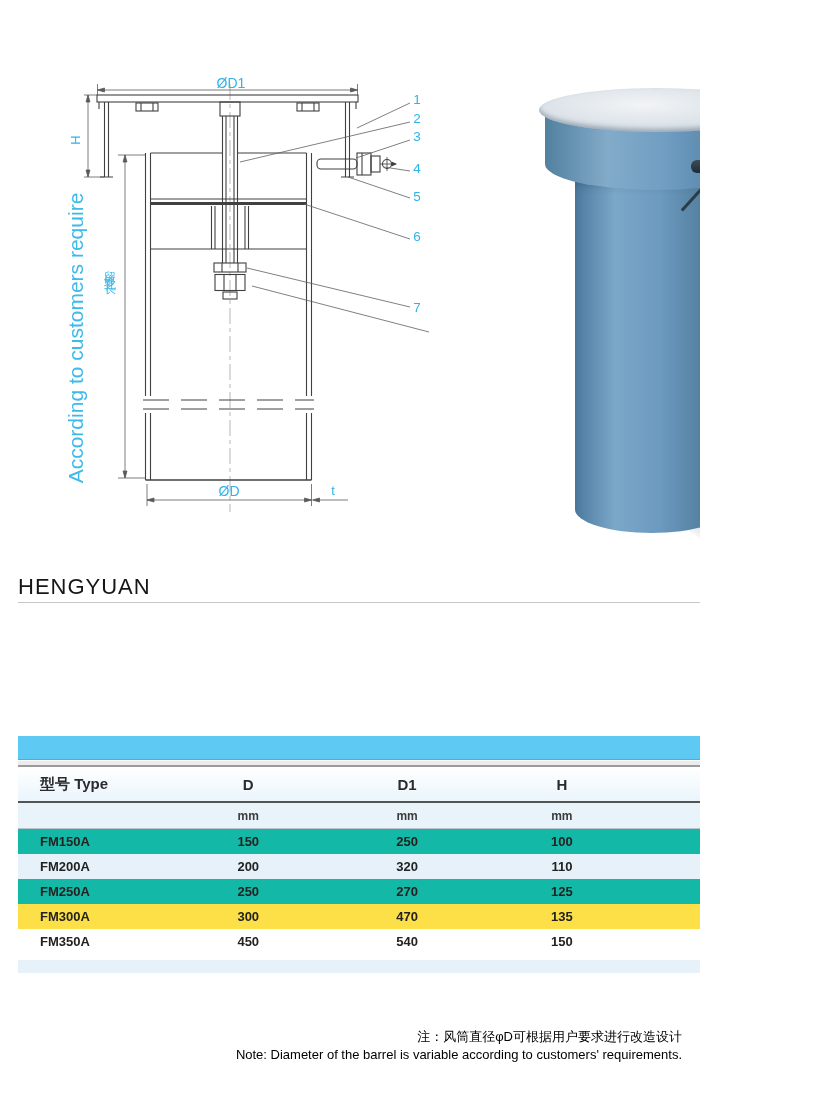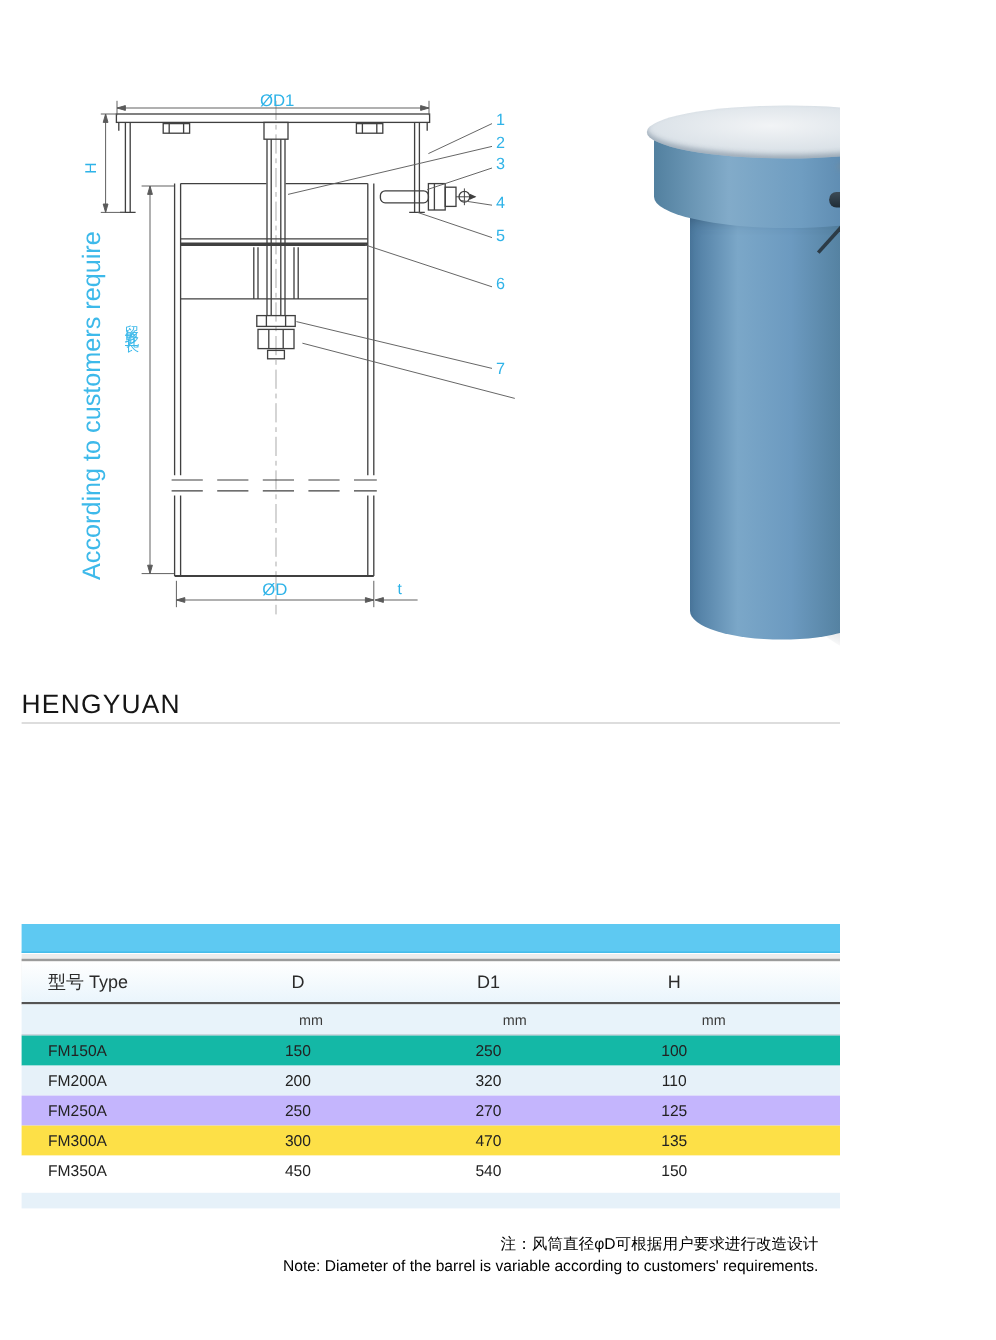--- a/index.html
+++ b/index.html
@@ -36,32 +36,32 @@
   .wire-rod{position:absolute;left:247px;top:82px;width:2.5px;height:92px;background:#2c3b46;
     transform:rotate(42deg);transform-origin:top center;}
   
   .brand{position:absolute;left:18px;top:574px;font-size:22px;letter-spacing:1px;color:#161616;text-align:center;}
   .brand-rule{position:absolute;left:18px;top:602px;width:810px;height:1px;background:#c7c7c7;}
   
   .panel{position:absolute;left:18px;top:605px;width:794px;height:160px;
     background:linear-gradient(180deg,#fafafa,#f3f3f4);border-top:1px solid #e3e3e3;}
   .legend{padding:58px 26px 0 38px;font-size:13.5px;line-height:21px;color:#141414;}
   
-  .tablewrap{position:absolute;left:18px;top:770px;width:794px;}
+  .tablewrap{position:absolute;left:18px;top:736px;width:794px;font-weight:bold;}
   .cyan-band{height:23px;border-bottom:1px solid #38b6e8;}
   .tgap{height:5px;}
   .trow{display:grid;grid-template-columns:19% 20% 20% 19% 22%;align-items:center;}
   .trow .c{text-align:center;}
   .trow .l{text-align:left;padding-left:22px;}
   .thead{height:34px;font-size:15px;color:#2b2b2b;
     background:linear-gradient(180deg,#ffffff,#eaf5fc);
     border-top:2px solid #9b9b9b;border-bottom:2px solid #545454;
     box-shadow:0 -4px 0 #ececec;}
   .units{height:25px;font-size:12px;color:#3c3c3c;background:#e8f3fa;
-    border-bottom:1px solid #b9c6ce;gap:11px;}
+    border-bottom:1px solid #b9c6ce;}
   .drow{height:25px;font-size:13px;color:#222;}
   .footer-band{margin-top:6px;height:13px;}
   
   .notes{position:absolute;right:18px;top:1028px;text-align:right;font-size:13px;
     line-height:18px;color:#000000;}
 </style>
 </head>
 <body>
 
 <div class="page">
@@ -202,21 +202,21 @@
       <div class="c">100</div>
       <div class="c">6</div>
     </div>
     <div class="trow drow" style="background:#e6f1f9">
       <div class="l">FM200A</div>
       <div class="c">200</div>
       <div class="c">320</div>
       <div class="c">110</div>
       <div class="c">6</div>
     </div>
-    <div class="trow drow" style="background:#c4b5fd">
+    <div class="trow drow" style="background:#14b8a6">
       <div class="l">FM250A</div>
       <div class="c">250</div>
       <div class="c">270</div>
       <div class="c">125</div>
       <div class="c">6</div>
     </div>
     <div class="trow drow" style="background:#fde047">
       <div class="l">FM300A</div>
       <div class="c">300</div>
       <div class="c">470</div>

